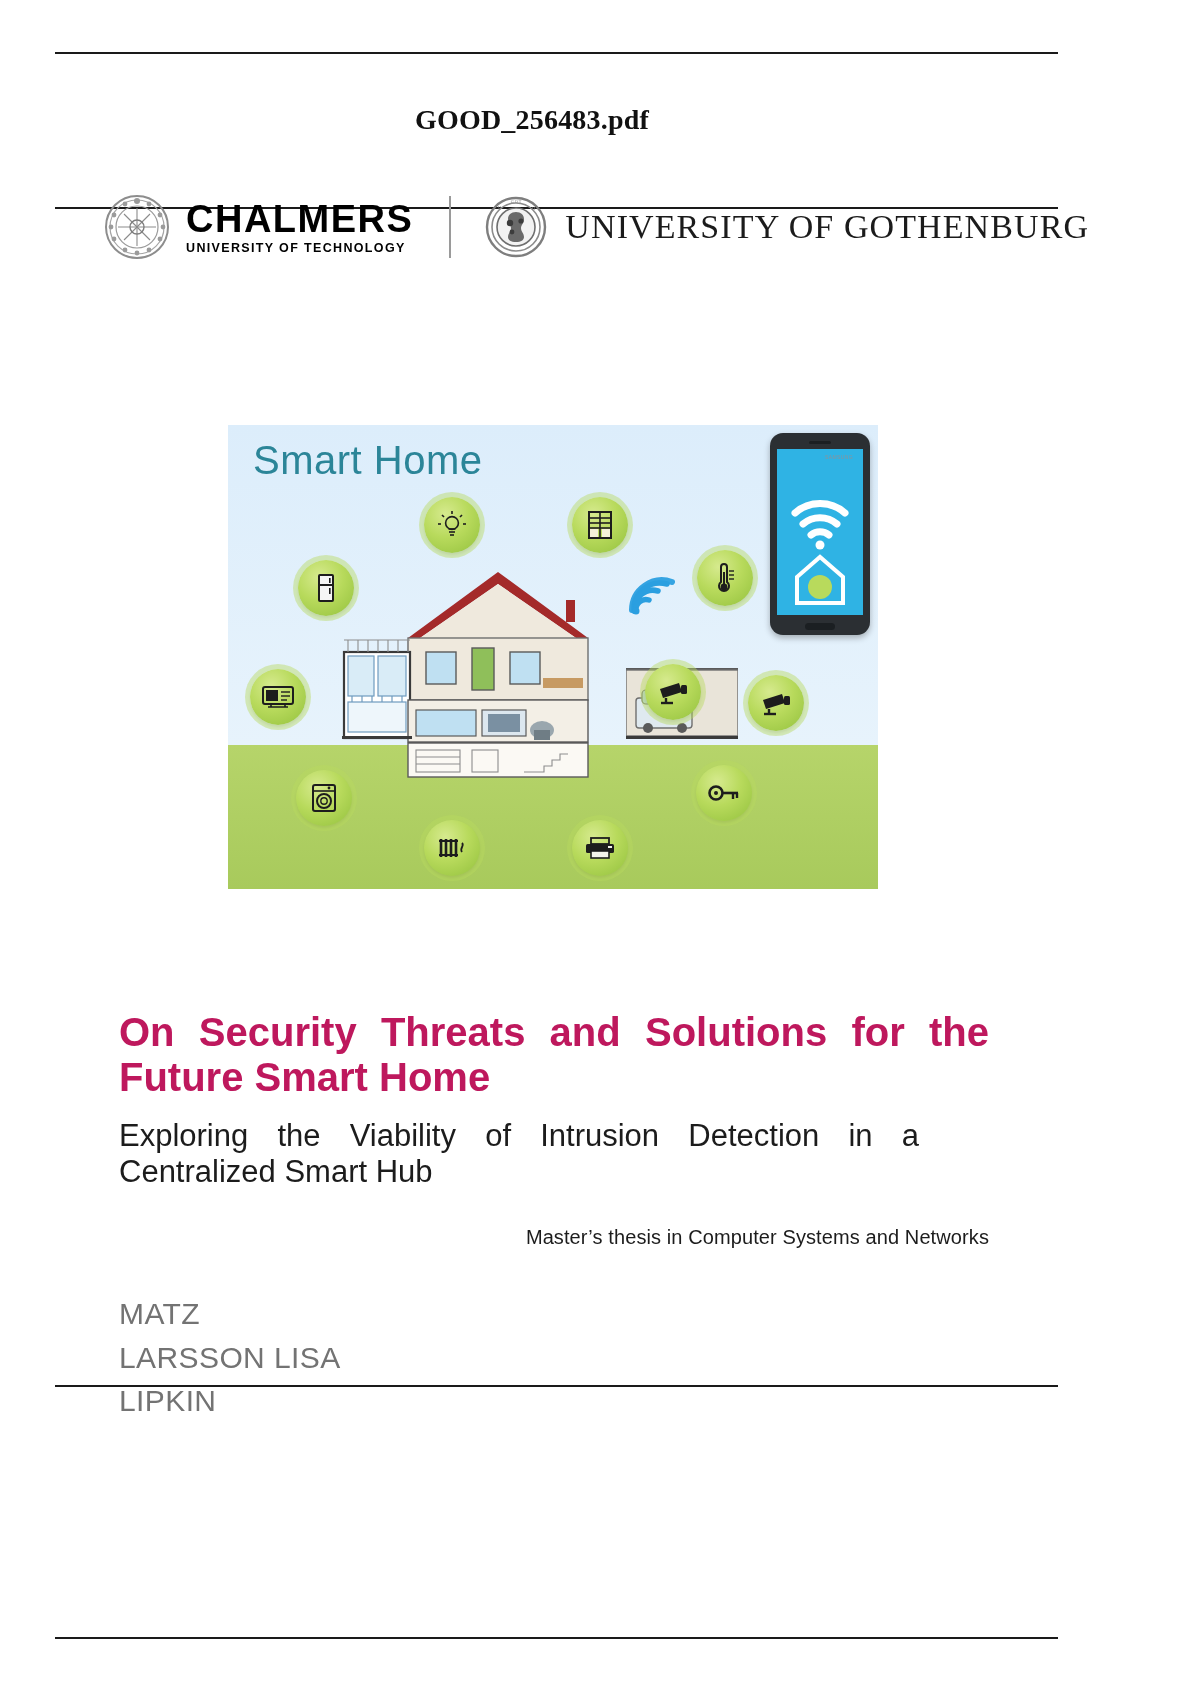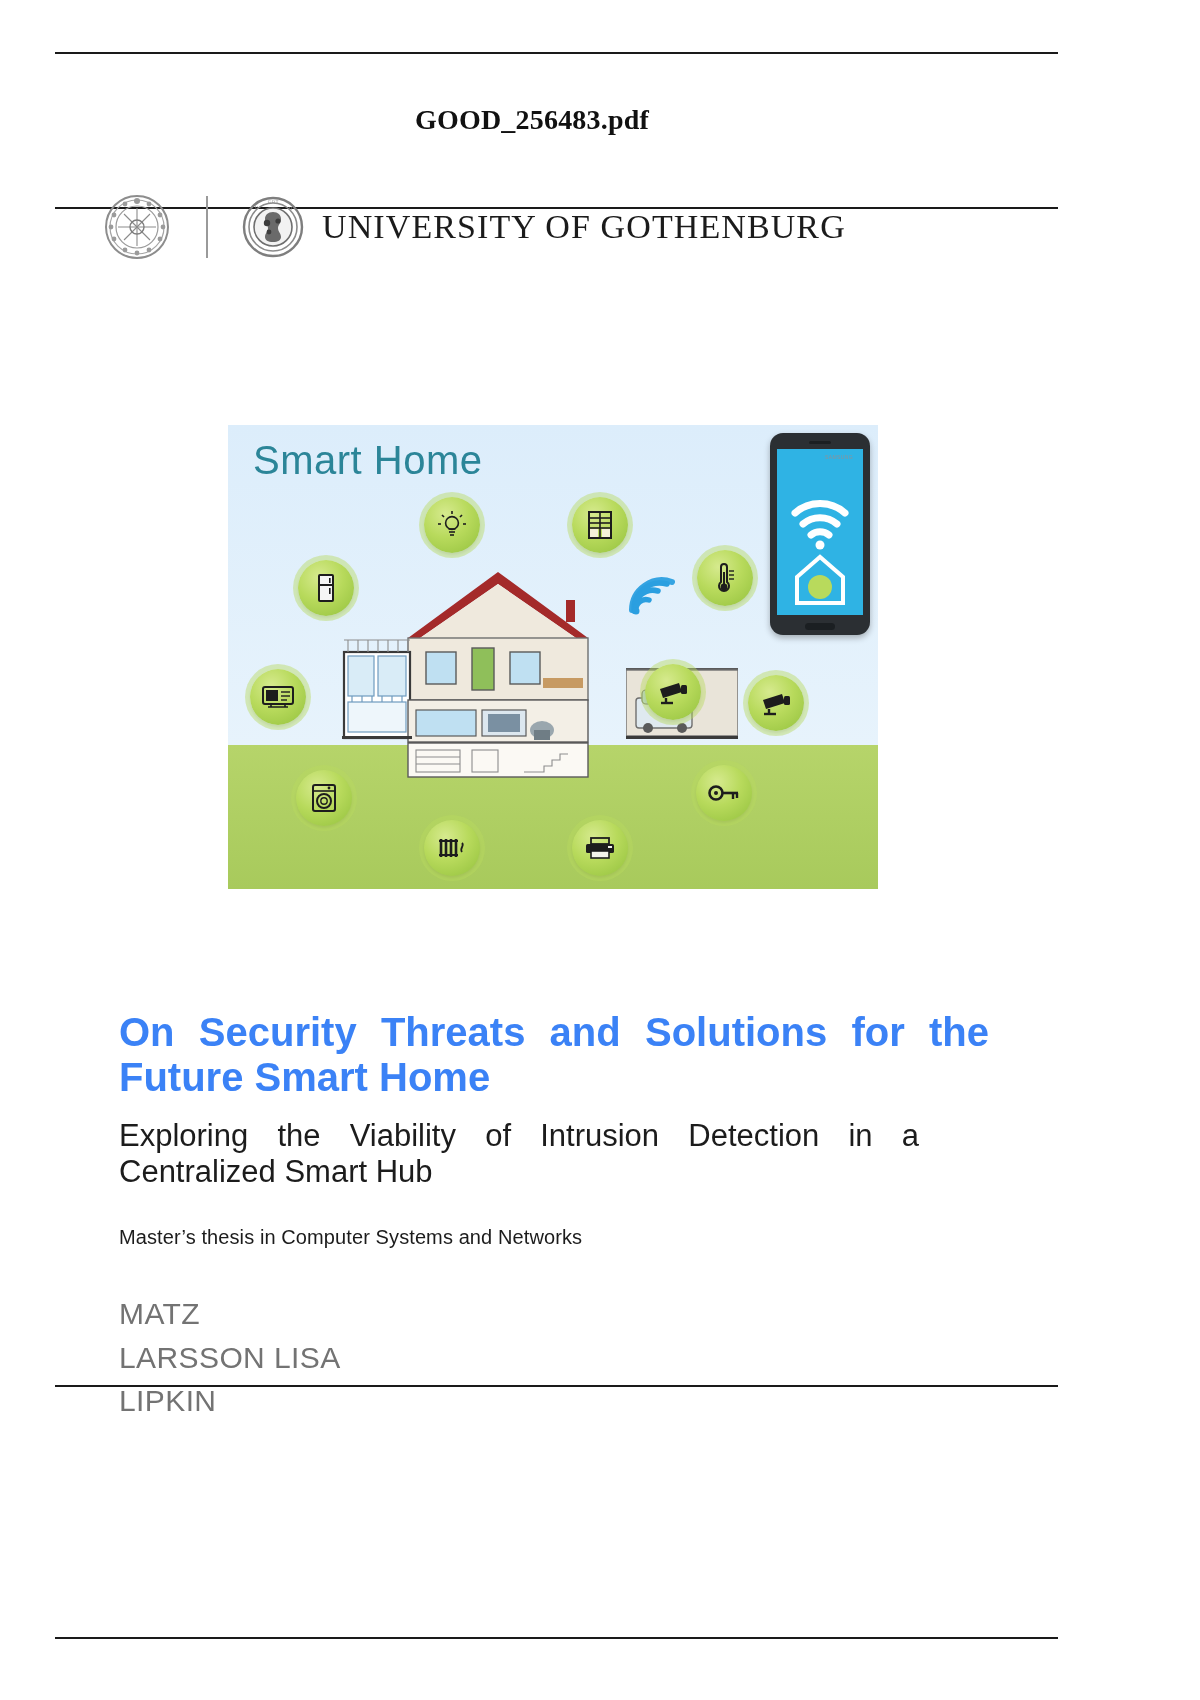--- a/index.html
+++ b/index.html
@@ -173,21 +173,21 @@
   
   #wifi-float { position: absolute; left: 398px; top: 145px; }
 
   
   #title-block { position: absolute; left: 119px; top: 1010px; width: 870px; }
   #thesis-title {
     font-family: "Liberation Sans", sans-serif;
     font-weight: bold;
     font-size: 40px;
     line-height: 1.12;
-    color: #3b82f6;
+    color: #be185d;
     text-align: justify;
     text-align-last: left;
     margin: 0;
   }
   #thesis-title > span { display: inline; }
   #thesis-subtitle {
     font-family: "Liberation Sans", sans-serif;
     font-weight: normal;
     font-size: 31px;
     line-height: 1.16;
@@ -196,20 +196,21 @@
     text-align: justify;
     text-align-last: left;
     width: 800px;
   }
   #thesis-degree {
     font-family: "Liberation Sans", sans-serif;
     font-size: 20px;
     color: #1c1c1c;
     margin: 36px 0 0 0;
     letter-spacing: .1px;
+    text-align: right;
   }
 
   
   #author-block {
     position: absolute;
     left: 119px;
     top: 1292px;
     font-family: "Liberation Sans", sans-serif;
     font-size: 30px;
     line-height: 1.45;
@@ -252,20 +253,24 @@
         <circle cx="7" cy="33" r="2.4"></circle>
           <circle cx="56" cy="45" r="2.4"></circle>
         <circle cx="10" cy="45" r="2.4"></circle>
           <circle cx="45" cy="56" r="2.4"></circle>
         <circle cx="21" cy="56" r="2.4"></circle>
           <circle cx="33" cy="59" r="2.4"></circle>
       </g>
     </svg>
   </div>
 
+  <div class="chalmers-block">
+    <div id="chalmers-wordmark">CHALMERS</div>
+    <div id="chalmers-sub">UNIVERSITY OF TECHNOLOGY</div>
+  </div>
 
   <div id="logo-divider"></div>
 
   <div class="seal">
     <svg width="62" height="62" viewBox="0 0 62 62">
       <circle cx="31" cy="31" r="29" fill="none" stroke="#7e7e7e" stroke-width="2.4"></circle>
       <circle cx="31" cy="31" r="24" fill="none" stroke="#8b8b8b" stroke-width="1.6"></circle>
       <circle cx="31" cy="31" r="19" fill="#f2f2f2" stroke="#6f6f6f" stroke-width="1.6"></circle>
       <g fill="#3c3c3c">
         <path d="M31 16 c-5 0 -8 3 -8 7 c0 4 3 6 3 9 c0 4 -3 5 -3 9 c0 3 3 5 8 5 c5 0 8 -2 8 -5 c0 -4 -3 -5 -3 -9 c0 -3 3 -5 3 -9 c0 -4 -3 -7 -8 -7 z" opacity=".75"></path>

